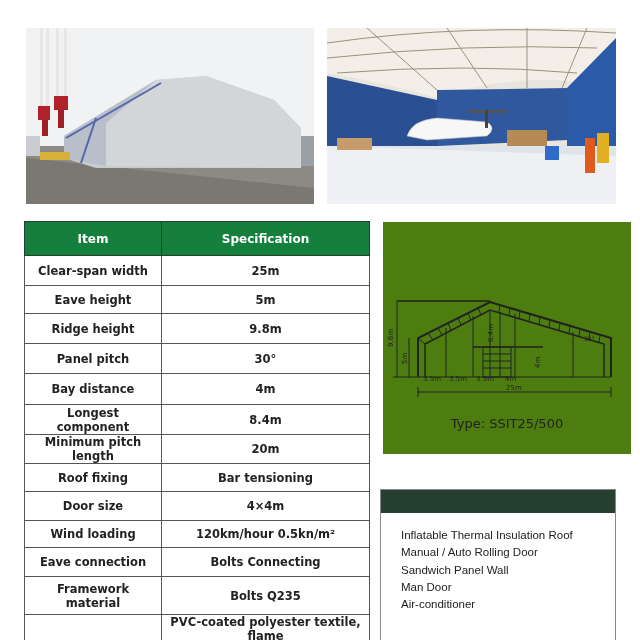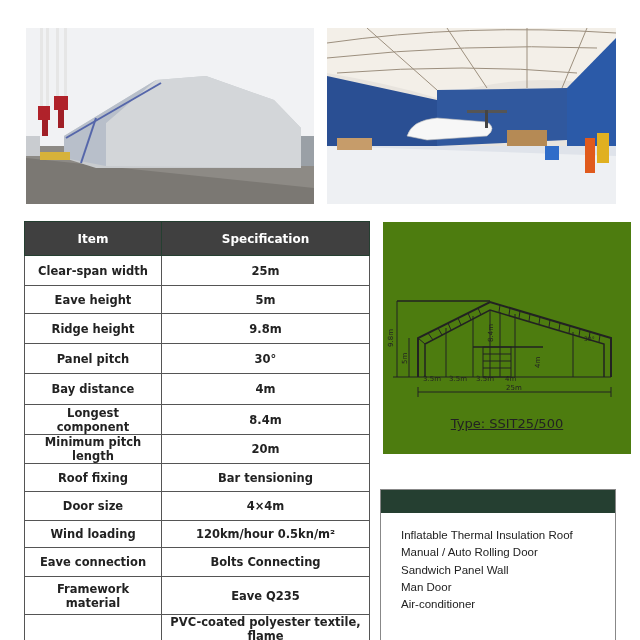--- a/index.html
+++ b/index.html
@@ -2,25 +2,25 @@
 <html><head>
 <meta charset="utf-8">
 <style>
   html, body { margin:0; padding:0; }
   body { width:640px; height:640px; overflow:hidden; background:#ffffff; position:relative; font-family:"DejaVu Sans", sans-serif; }
   .photo { position:absolute; overflow:hidden; }
   #photo1 { left:26px; top:28px; width:288px; height:176px; }
   #photo2 { left:327px; top:28px; width:289px; height:176px; }
 
   .spec-table { position:absolute; left:24px; top:221px; width:346px; border-collapse:collapse; font-size:11.5px; color:#222; }
-  .spec-table th { background:#404040; color:#fff; font-weight:bold; height:31px; border:1px solid #253f31; font-size:12px; }
+  .spec-table th { background:#15803d; color:#fff; font-weight:bold; height:31px; border:1px solid #253f31; font-size:12px; }
   .spec-table td { border:1px solid #555; text-align:center; padding:0 4px; background:#fff;font-weight:bold; }
   .spec-table td.item { width:128px; }
   .diagram-panel { position:absolute; left:383px; top:222px; width:248px; height:232px; background:#4d7c0f; }
-  .type-label { position:absolute; left:0; width:100%; top:194px; text-align:center; font-size:13px; color:#222;text-decoration:underline; }
+  .type-label { position:absolute; left:0; width:100%; top:194px; text-align:center; font-size:13px; color:#222; }
   .options-panel { position:absolute; left:380px; top:489px; width:236px; height:160px; border:1px solid #888; background:#fff; box-sizing:border-box; }
   .options-header { height:23px; background:#253f31; }
   .options-list { list-style:none; margin:0; padding:14px 0 0 20px; font-size:11.5px; line-height:17.3px; color:#222; font-family:"Liberation Sans", sans-serif; }
 </style>
 </head>
 <body>
 
 <div class="photo" id="photo1">
   <svg width="288" height="176" viewBox="0 0 288 176">
     <rect width="288" height="176" fill="#f1f2f4"></rect>
@@ -121,21 +121,21 @@
     <tr style="height:27px">
         <td class="item">Wind loading</td>
         <td>120km/hour  0.5kn/m²</td>
       </tr>
     <tr style="height:29px">
         <td class="item">Eave connection</td>
         <td>Bolts Connecting</td>
       </tr>
     <tr style="height:38px">
         <td class="item">Framework material</td>
-        <td>Eave Q235</td>
+        <td>Bolts Q235</td>
       </tr>
     <tr style="height:50px">
         <td class="item"></td>
         <td style="vertical-align:bottom;padding-bottom:24px">PVC-coated polyester textile, flame</td>
       </tr>
   </tbody>
 </table>
 
 <div class="diagram-panel">
   <svg width="232" height="232" viewBox="0 0 232 232" style="position:absolute;left:0;top:0">

